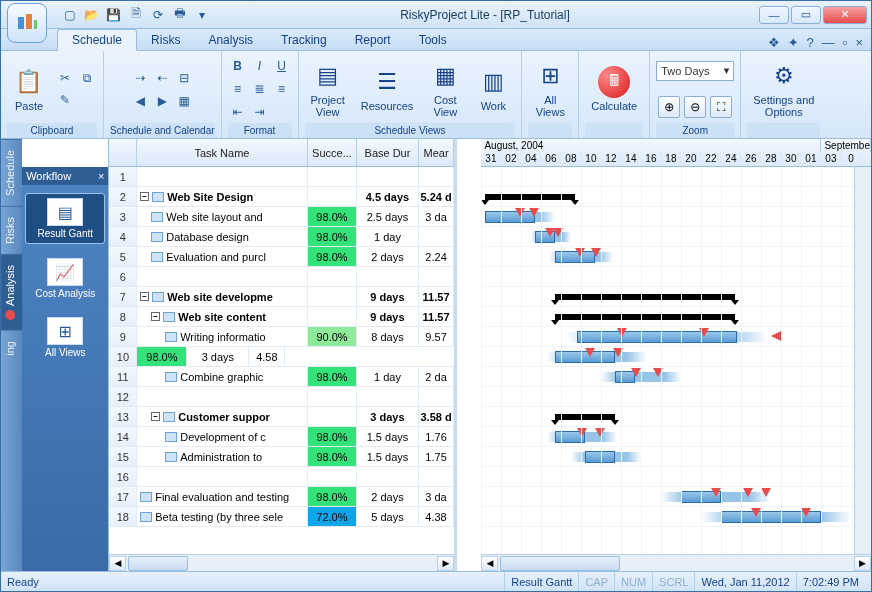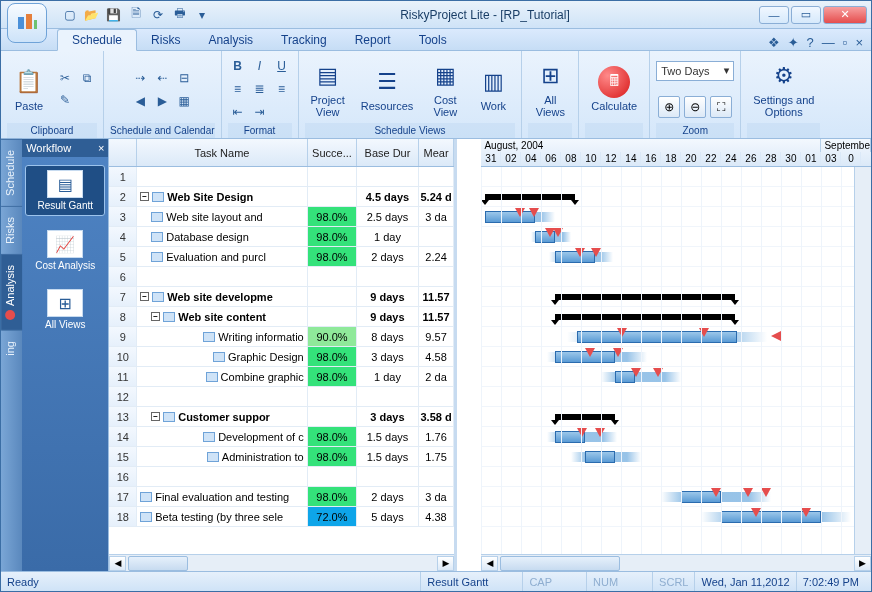--- a/index.html
+++ b/index.html
@@ -38,41 +38,41 @@
   .zoombtns .zb { width:22px;height:22px; border:1px solid #8aaed6; background:linear-gradient(#fff,#dce9f7); border-radius:2px; display:flex;align-items:center;justify-content:center; font-size:12px; cursor:pointer;}
   .redcirc { width:32px;height:32px;border-radius:50%; background:radial-gradient(circle at 30% 30%, #ff8a8a,#d81818); display:flex;align-items:center;justify-content:center;color:#fff;font-size:16px;}
 
   
   .main { flex:1; display:flex; min-height:0; background:#fff;}
   .sidetabs { width:24px; background:linear-gradient(90deg,#7aa6d6,#5a88bd); display:flex; flex-direction:column;}
   .sidetab { flex:0 0 auto; writing-mode:vertical-rl; transform:rotate(180deg); text-align:center; font-size:11px; color:#e9f2fb; padding:10px 3px; border-bottom:1px solid #3f6ea3; cursor:pointer;}
   .sidetab.active { background:#2f5e95; color:#fff;}
   .sidetab .dot { display:inline-block;width:10px;height:10px;background:#e54d4d;border-radius:50%;margin-bottom:4px;}
 
-  .workflow { width:98px; background:linear-gradient(#4f84c4,#3a6ba8); display:flex; flex-direction:column;}
+  .workflow { width:98px; background:linear-gradient(#4f84c4,#3a6ba8); display:flex; flex-direction:column;margin-top:28px;}
   .workflow .wfhead { height:18px; background:#2f5e95; color:#fff; font-size:11px; display:flex;align-items:center; padding:0 4px; justify-content:space-between;}
   .workflow .wficons { flex:1; display:flex; flex-direction:column; align-items:center; gap:10px; padding-top:8px;}
   .wficon { display:flex; flex-direction:column; align-items:center; gap:2px; color:#fff; font-size:10px; text-align:center; padding:4px; border-radius:3px; cursor:pointer; width:80px;}
   .wficon.sel { background:#1f4e85; border:1px solid #9cc3ec;}
   .wficon .ibox { width:36px;height:28px; background:#fff; border:1px solid #c7dbf0; display:flex;align-items:center;justify-content:center; font-size:16px; color:#2a5d97;}
 
   .content { flex:1; display:flex; min-height:0; border-left:1px solid #9bbde0;}
   .gridpane { width:348px; display:flex; flex-direction:column; border-right:3px solid #c7dbf0;}
   .gridhdr { display:flex; height:28px; background:linear-gradient(#f3f8fe,#dbe9f8); border-bottom:1px solid #9bbde0; font-size:11px; color:#222;}
   .gridhdr div { border-right:1px solid #b6d0ea; display:flex;align-items:center;justify-content:center;}
   .col-num { width:28px;} .col-name{ width:172px;} .col-succ{width:50px;} .col-dur{width:62px;} .col-mean{width:36px;}
   .gridbody { flex:1; overflow:hidden; font-size:11px;}
   .row { display:flex; height:20px; border-bottom:1px solid #e2ecf6;}
   .row > div { border-right:1px solid #e2ecf6; display:flex; align-items:center; padding:0 3px; overflow:hidden; white-space:nowrap;}
   .row .col-num { background:linear-gradient(#f3f8fe,#e6f0fb); justify-content:center; color:#333;}
   .row.summary .col-name, .row.summary .col-dur, .row.summary .col-mean { font-weight:bold;}
   .succ { justify-content:center;}
   .succ.g98 { background:#34e27a;} .succ.g90{background:#8fe99a;} .succ.g72{background:#0ea5e9;}
   .col-dur, .col-mean { justify-content:center;}
-  .indent1{padding-left:14px!important;} .indent2{padding-left:28px!important;justify-content:flex-end;}
+  .indent1{padding-left:14px!important;} .indent2{padding-left:28px!important;}
   .tw { display:inline-flex;align-items:center;gap:3px;}
   .twister{width:9px;height:9px;border:1px solid #666;font-size:8px;line-height:7px;text-align:center;cursor:pointer;flex:none;}
   .taskico{width:12px;height:10px;background:#cfe3f7;border:1px solid #6fa3d8;flex:none;}
   .hscroll{height:17px;background:#e6eef7;border-top:1px solid #b6d0ea;display:flex;align-items:center;}
   .hscroll .ar{width:17px;height:15px;border:1px solid #b6d0ea;background:linear-gradient(#fff,#dce9f7);display:flex;align-items:center;justify-content:center;font-size:9px;cursor:pointer;}
   .hscroll .thumb{height:15px;background:linear-gradient(#e6f0fb,#c7dbf0);border:1px solid #9bbde0;border-radius:2px;}
 
   .gantt { flex:1; display:flex; flex-direction:column; min-width:0;padding-left:24px;}
   .gantthdr { height:28px; display:flex; flex-direction:column; font-size:10px; background:linear-gradient(#f3f8fe,#dbe9f8); border-bottom:1px solid #9bbde0;}
   .gantthdr .month{height:14px;display:flex;}
@@ -87,21 +87,21 @@
   .sumbar:before{left:-4px;} .sumbar:after{right:-4px;}
   .taskbar{position:absolute;height:12px;top:4px;background:linear-gradient(#9cc7ea,#5a9bd5);border:1px solid #2a6bae;}
   .dist{position:absolute;height:10px;top:5px;background:linear-gradient(90deg,rgba(108,170,222,0) 0%, rgba(108,170,222,.7) 20%, rgba(108,170,222,.7) 80%, rgba(108,170,222,0) 100%);}
   .risk{position:absolute;top:1px;width:0;height:0;border-left:5px solid transparent;border-right:5px solid transparent;border-top:9px solid #e54d4d;}
   .riskL{position:absolute;top:4px;width:0;height:0;border-top:5px solid transparent;border-bottom:5px solid transparent;border-right:10px solid #e54d4d;}
   .vscroll{width:17px;background:#e6eef7;border-left:1px solid #b6d0ea;}
 
   
   .status { height:20px; background:linear-gradient(#e6f0fb,#cfe3f7); border-top:1px solid #9bbde0; display:flex; align-items:center; font-size:11px; color:#15428b; padding:0 6px;}
   .status .cell{border-left:1px solid #b6d0ea;padding:0 6px;height:100%;display:flex;align-items:center;}
-  .status .dim{color:#8faed0;margin-left:28px;}
+  .status .dim{color:#8faed0;}
 </style>
 </head>
 <body>
 
 <div class="titlebar">
   <div class="orb">
     <svg viewBox="0 0 24 24">
         <rect x="3" y="6" width="6" height="12" fill="#4a90d9"></rect>
         <rect x="11" y="3" width="6" height="15" fill="#e57f3c"></rect>
         <rect x="19" y="9" width="3" height="9" fill="#6fc36f"></rect>
@@ -408,26 +408,20 @@
                 <span class="taskico"></span>
                 <span>Writing informatio</span>
               </span>
             </div>
             <div class="col-succ succ g90">90.0%</div>
             <div class="col-dur">8 days</div>
             <div class="col-mean">9.57</div>
           </div>
           <div class="row">
             <div class="col-num">10</div>
-            <div class="col-name indent2">
-              <span class="tw">
-                <span class="taskico"></span>
-                <span>Graphic Design</span>
-              </span>
-            </div>
             <div class="col-succ succ g98">98.0%</div>
             <div class="col-dur">3 days</div>
             <div class="col-mean">4.58</div>
           </div>
           <div class="row">
             <div class="col-num">11</div>
             <div class="col-name indent2">
               <span class="tw">
                 <span class="taskico"></span>
                 <span>Combine graphic</span>

